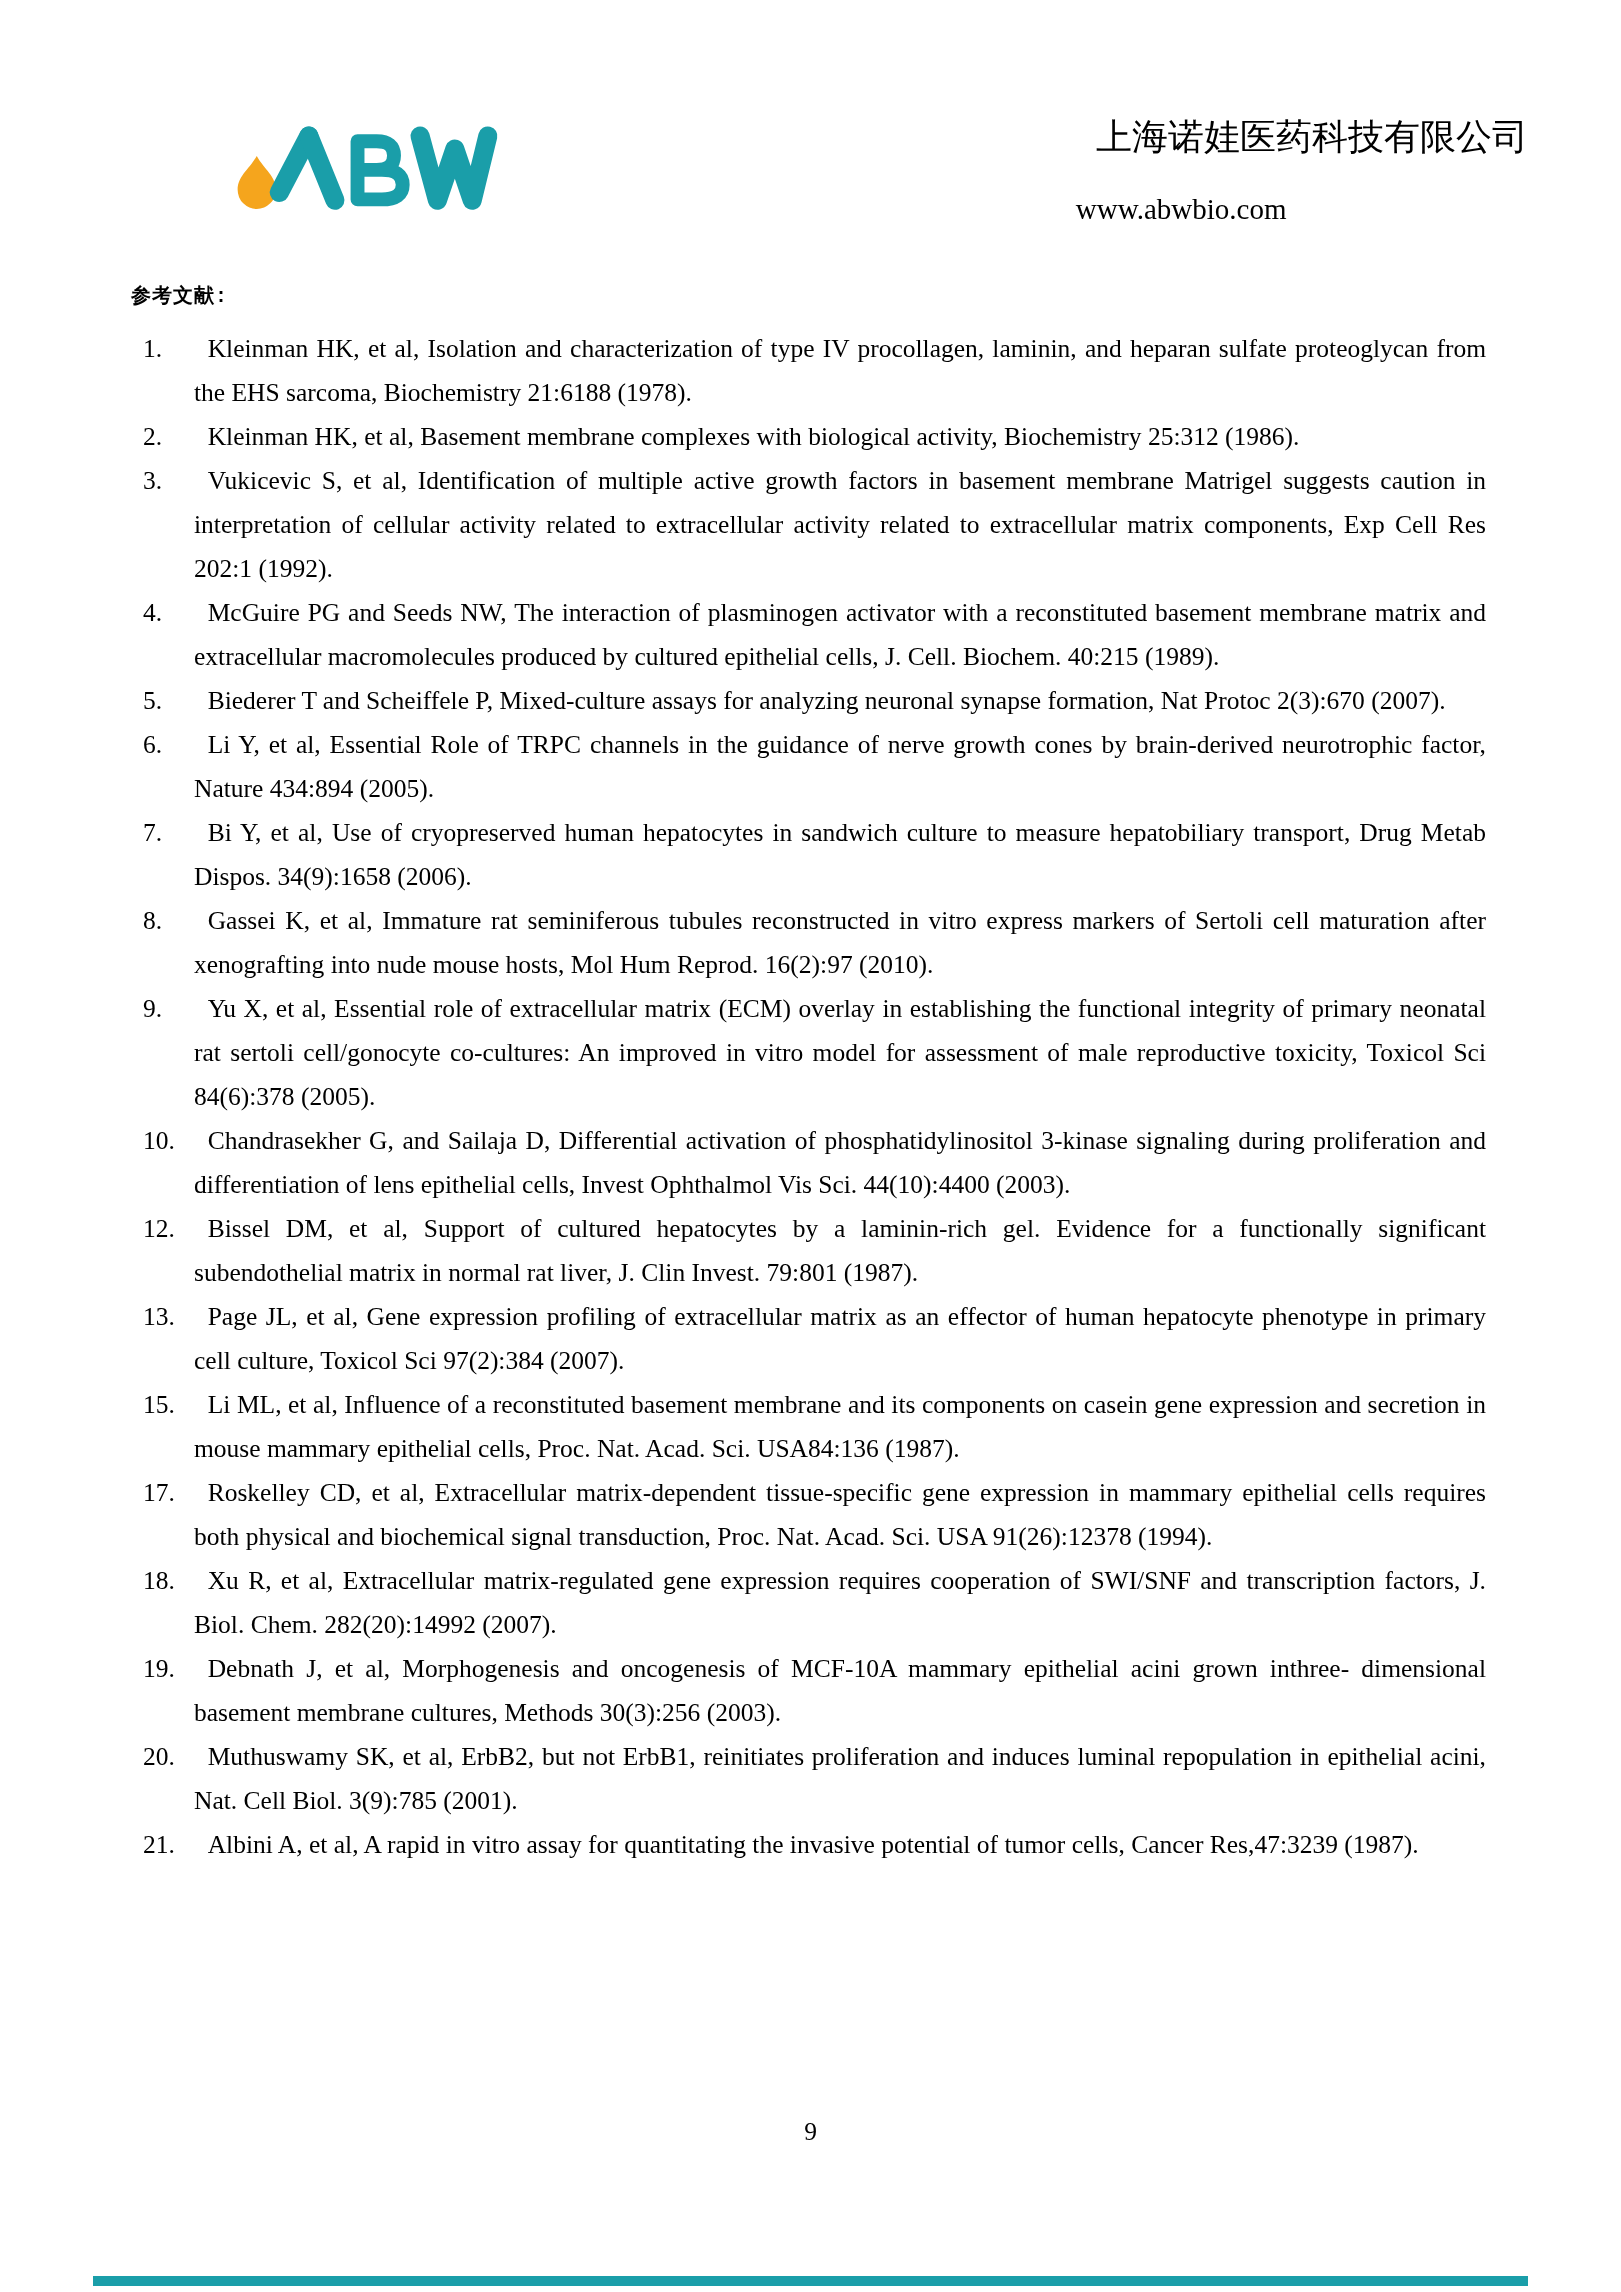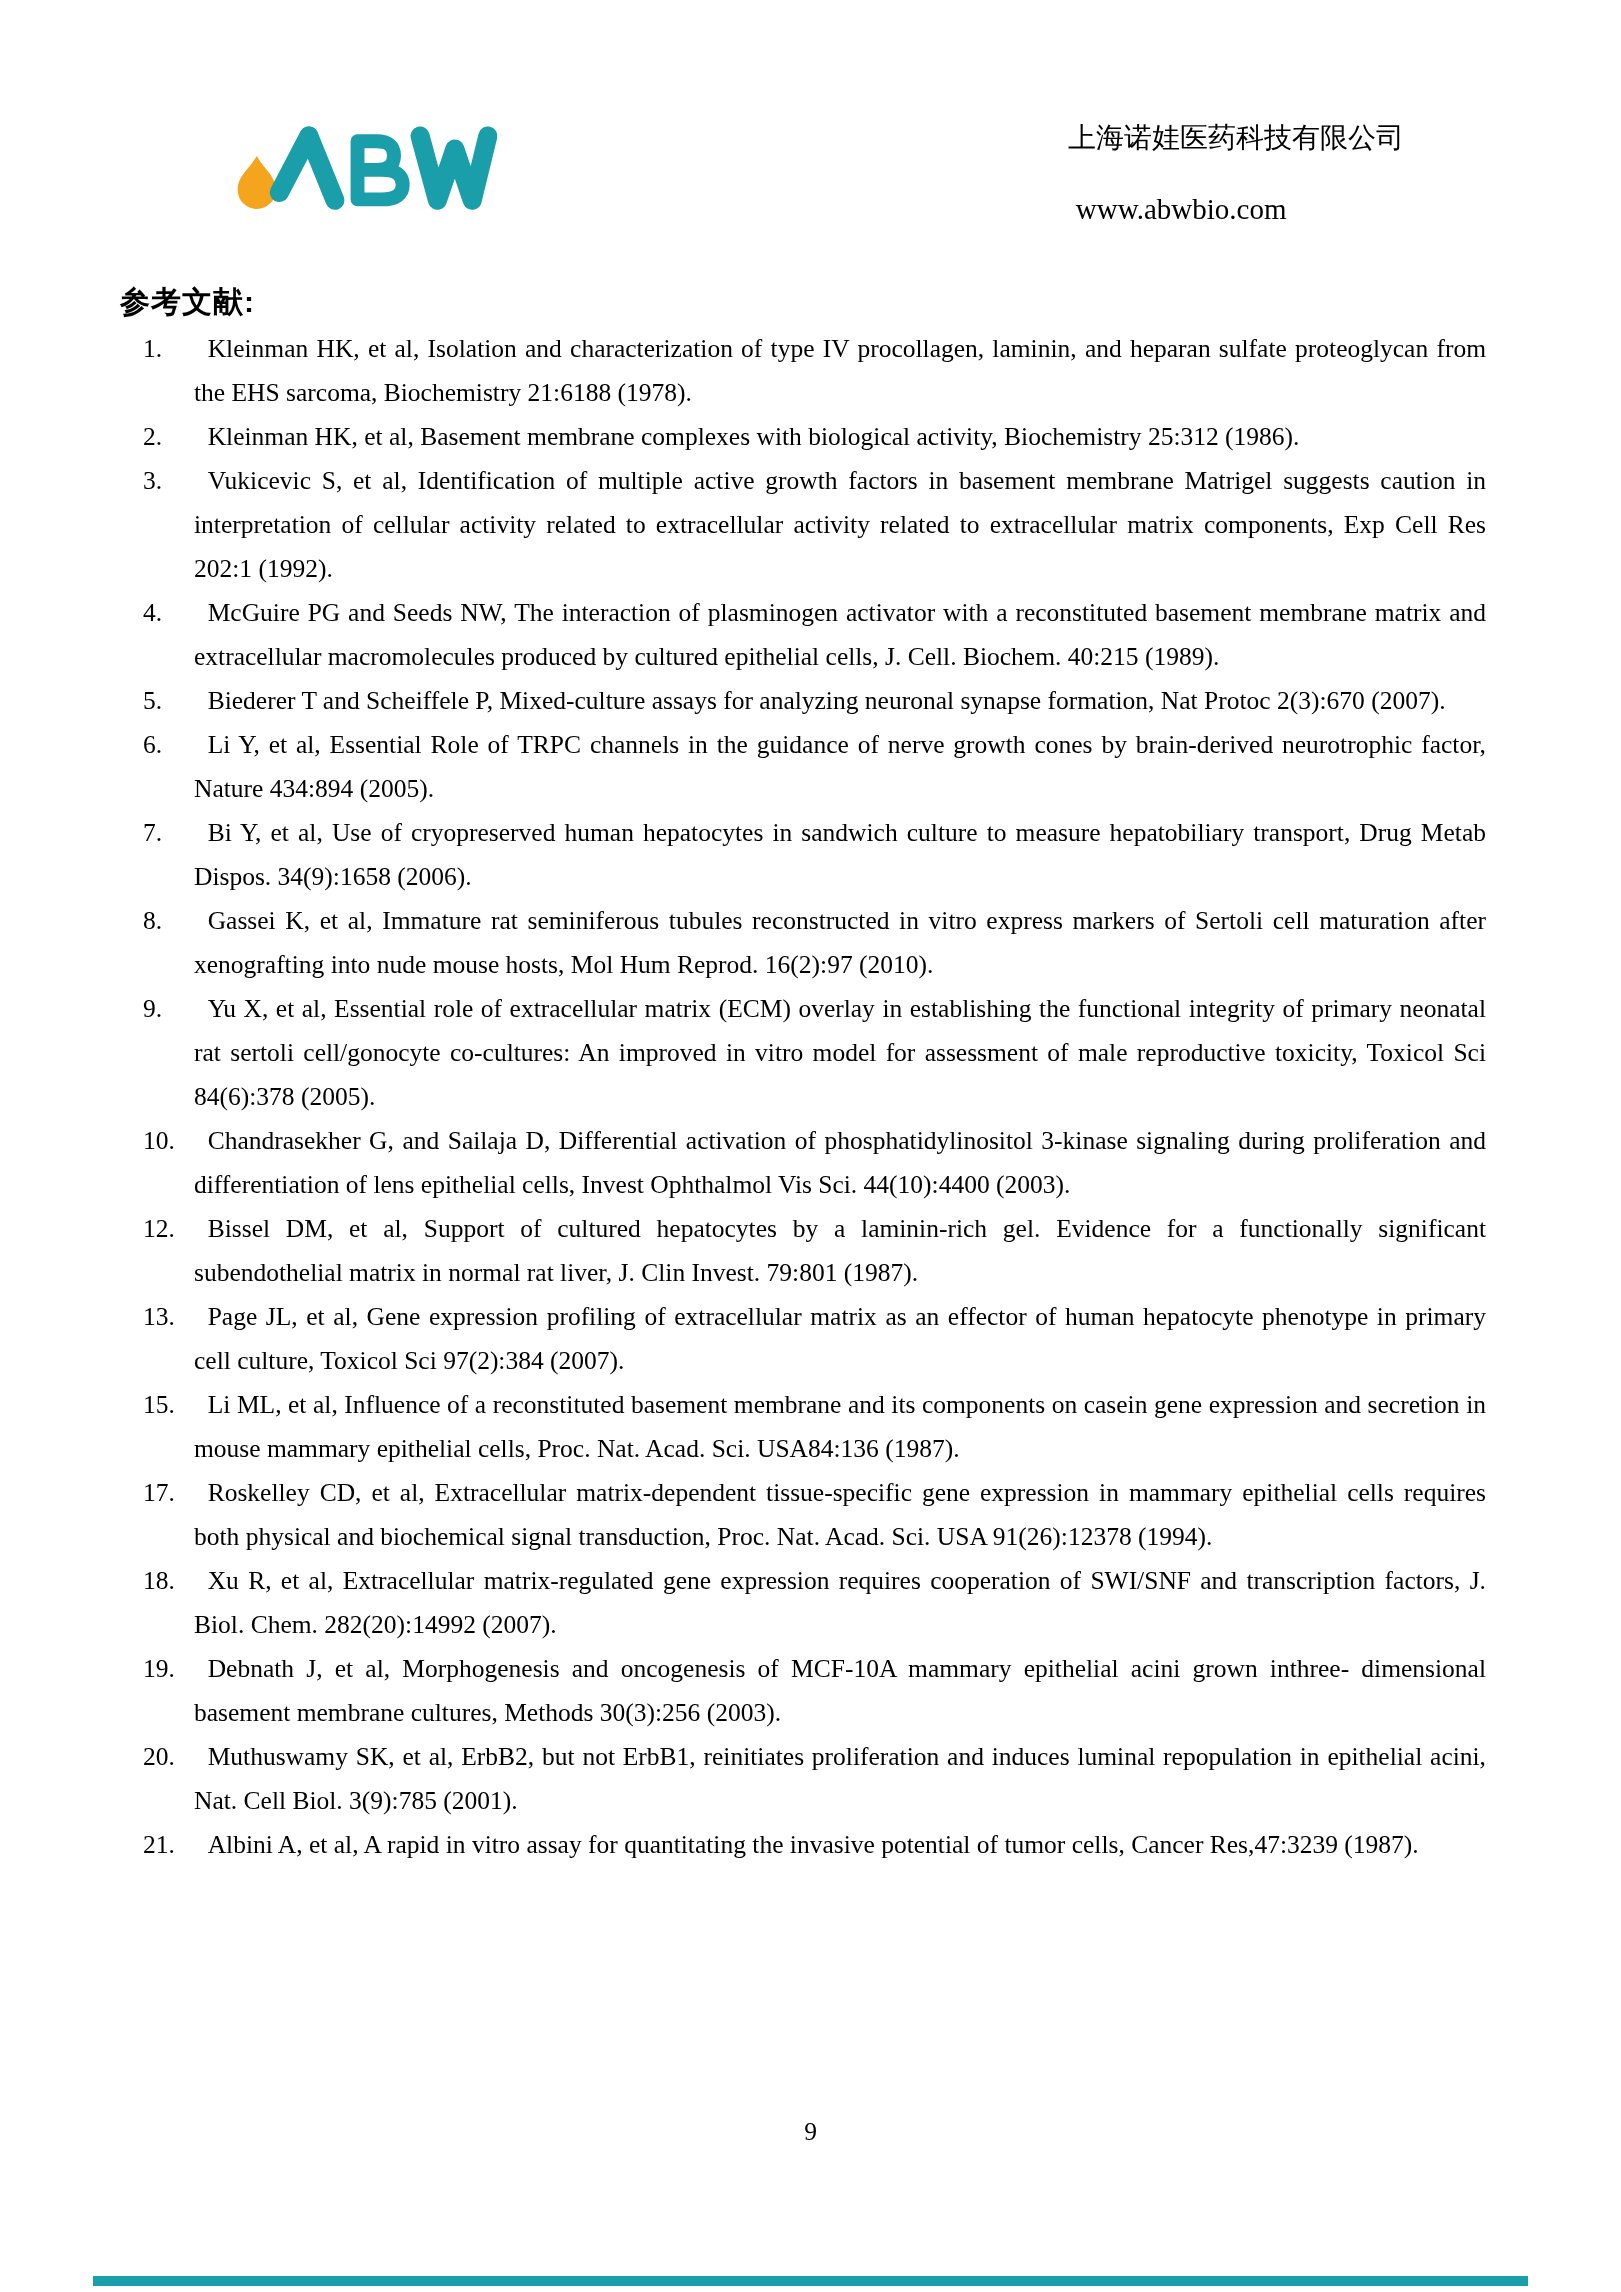--- a/index.html
+++ b/index.html
@@ -26,40 +26,41 @@
   .logo .teal-stroke { stroke: var(--teal, #1A9EA9); fill: none; }
   .logo .orange-fill { fill: var(--orange, #F5A51D); }
 
   .company-block {
     position: absolute;
     left: 1068px;
     top: 118px;
     text-align: left;
   }
   .company-name {
-    font-size: 28px;
+    font-size: 36px;
     line-height: 39px;
     white-space: nowrap;
+    margin-left: 28px;
   }
   .website {
     font-size: 29px;
     line-height: 35px;
     margin-top: 35px;
     margin-left: 7.8px;
     white-space: nowrap;
   }
 
   
   .heading {
     position: absolute;
-    left: 120px;
+    left: 131px;
     top: 282px;
-    font-family: Liberation Sans, sans-serif;
+    font-family: Liberation Mono, monospace;
     font-weight: 700;
-    font-size: 30px;
+    font-size: 20px;
     letter-spacing: 1px;
   }
 
   .ref-list {
     position: absolute;
     left: 137px;
     top: 327px;
     width: 1349px;
   }
   .ref-item {

